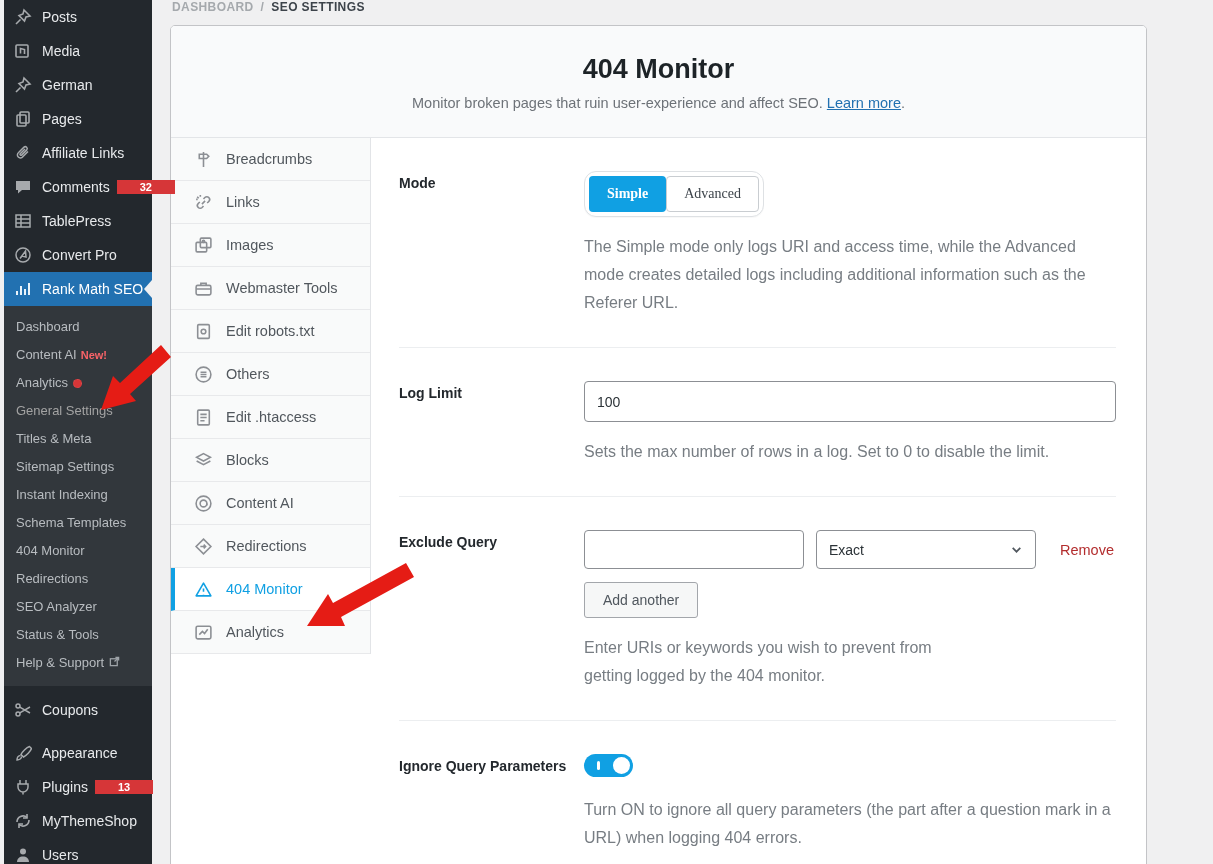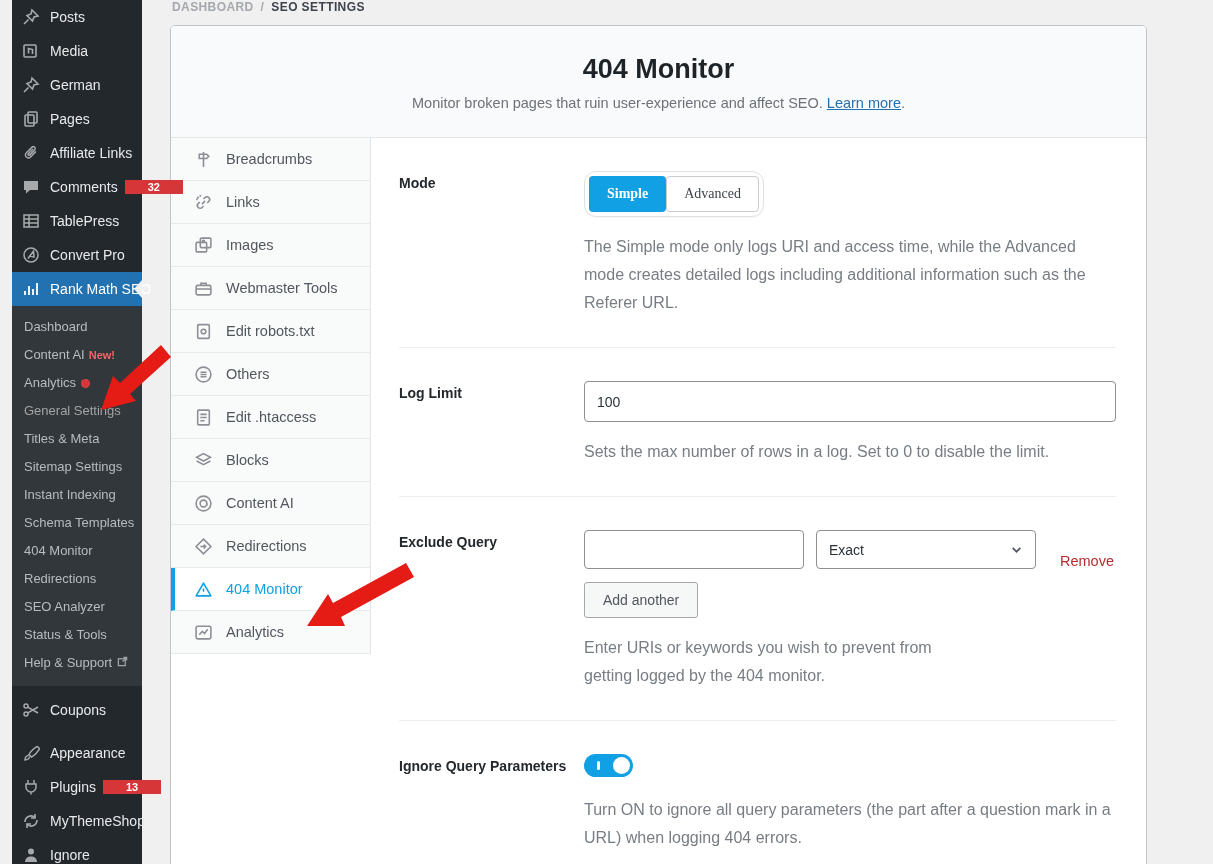--- a/index.html
+++ b/index.html
@@ -1,20 +1,20 @@
 <!DOCTYPE html>
 <html><head>
 <meta charset="utf-8">
 <style>
   * { margin:0; padding:0; box-sizing:border-box; }
   html,body { width:1213px; height:864px; overflow:hidden; }
   body { font-family:"Liberation Sans", sans-serif; background:#f0f0f1; font-size:14px; color:#3c434a; position:relative; }
 
   
-  .admin-menu { position:absolute; left:12px; top:0; width:130px; height:864px; background:#23282d; color:#e8eaec; z-index:2; }
+  .admin-menu { position:absolute; left:4px; top:0; width:148px; height:864px; background:#23282d; color:#e8eaec; z-index:2; }
   .menu-item { display:flex; align-items:center; height:34px; padding-left:9px; cursor:pointer; }
   .menu-item .mi-icon { width:20px; height:20px; margin-right:9px; color:#a7aaad; flex:0 0 20px; display:flex; align-items:center; justify-content:center; }
   .menu-item .mi-label { font-size:14px; color:#e8eaec; white-space:nowrap; }
   .menu-item.active { background:#2271b1; position:relative; }
   .menu-item.active .mi-label { color:#fff; font-weight:400; }
   .menu-item.active .mi-icon { color:#eaf3fa; }
   .notch { position:absolute; right:0; top:50%; margin-top:-9px; width:0; height:0; border-top:9px solid transparent; border-bottom:9px solid transparent; border-right:8px solid #f0f0f1; }
   .badge { background:#d63638; color:#fff; font-size:11px; font-weight:700; border-radius:0; padding:1px 23px; margin-left:7px;text-align:right; }
   .submenu { background:#32373c; padding:7px 0 9px 0; }
   .submenu-item { display:block; padding:6px 12px; font-size:13px; color:#b8bcc0; line-height:16px; cursor:pointer; white-space:nowrap; }
@@ -49,21 +49,21 @@
   .form-control { flex:1; }
   .form-desc { margin-top:16px; font-size:16px; color:#777d83; line-height:1.75; }
   .form-hr { border:0; border-top:1px solid #eceef0; }
 
   .btn-group { display:inline-flex; border:1px solid #dee1e4; border-radius:12px; padding:4px; background:#fff; box-shadow:0 1px 1px rgba(0,0,0,.03);font-family:Liberation Serif, serif; }
   .seg-btn { font-size:14px; padding:9px 17px; border-radius:4px; cursor:pointer; border:1px solid transparent; background:transparent; font-family:inherit; }
   .seg-btn.selected { background:#10a0e3; color:#fff; font-weight:700; }
   .seg-btn.unselected { background:#fff; color:#3c434a; border:1px solid #c9cdd1; }
 
   .text-input { width:100%; height:41px; border:1px solid #8c8f94; border-radius:4px; padding:0 12px; font-size:14px; color:#2c3338; font-family:inherit; background:#fff; }
-  .exclude-line { display:flex; align-items:flex-end; }
+  .exclude-line { display:flex; align-items:center; }
   .exclude-input { width:220px; height:39px; border:1px solid #8c8f94; border-radius:4px; padding:0 10px; font-size:14px; font-family:inherit; }
   .select-box { width:220px; height:39px; border:1px solid #8c8f94; border-radius:4px; margin-left:12px; display:flex; align-items:center; justify-content:space-between; padding:0 12px; background:#fff; cursor:pointer; color:#2c3338; }
   .select-box .chev { color:#50575e; }
   .remove-link { color:#b32d2e; margin-left:24px; cursor:pointer; font-size:14.5px; }
   .add-btn { margin-top:13px; display:inline-block; background:#f6f7f7; border:1px solid #a3a6ab; border-radius:3px; padding:9px 18px; font-size:14px; color:#50575e; cursor:pointer; font-family:inherit; }
 
   .toggle { width:49px; height:23px; border-radius:12px; background:#10a0e3; position:relative; cursor:pointer; display:inline-block; }
   .toggle .knob { position:absolute; right:3px; top:3px; width:17px; height:17px; background:#fff; border-radius:50%; }
   .toggle .on-bar { position:absolute; left:13px; top:7px; width:3px; height:9px; background:#fff; border-radius:2px; }
 
@@ -217,21 +217,21 @@
         </span>
       <span class="mi-label">MyThemeShop</span>
     </div>
     <div class="menu-item">
       <span class="mi-icon">
           <svg class="ic" width="18" height="18" viewBox="0 0 18 18" fill="currentColor">
             <circle cx="9" cy="5.5" r="3"></circle>
             <path d="M3 16c0-3.5 2.7-5.5 6-5.5s6 2 6 5.5z"></path>
           </svg>
         </span>
-      <span class="mi-label">Ignore</span>
+      <span class="mi-label">Users</span>
     </div>
   </div>
 </aside>
 
 <main class="content">
   <div class="breadcrumb">
     <span>DASHBOARD</span>
     <span>/</span>
     <span class="crumb-current">SEO SETTINGS</span>
   </div>

